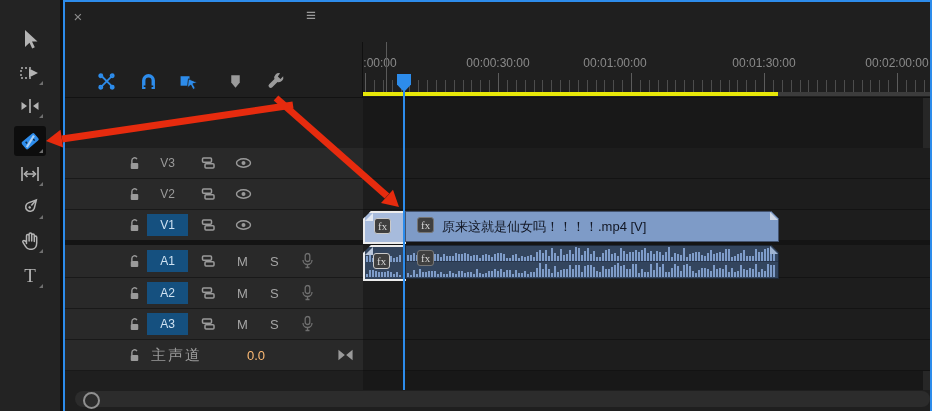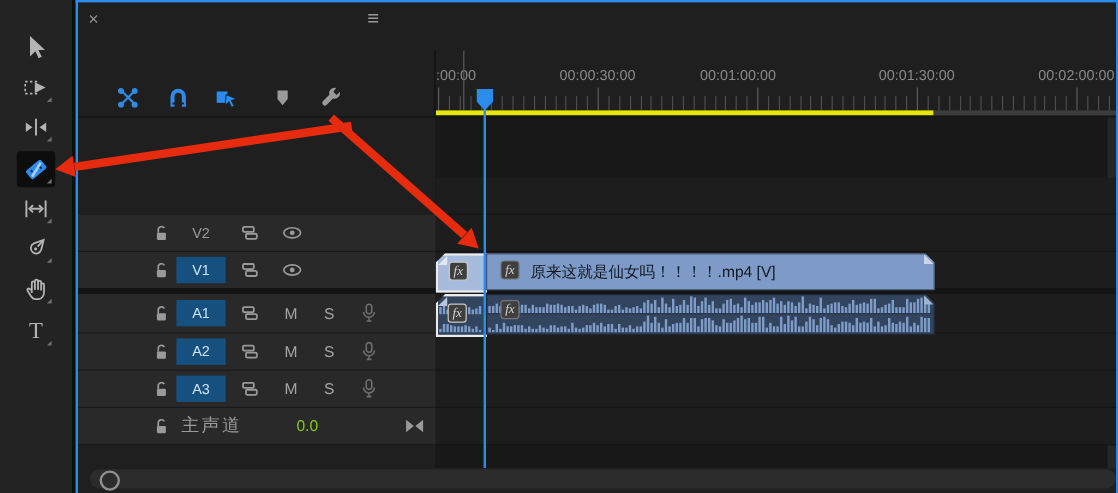--- a/index.html
+++ b/index.html
@@ -45,29 +45,29 @@
   #track-lanes{left:363px;top:98px;width:567px;height:292px;background:#181818;}
   .hrow{position:absolute;left:65px;width:298px;background:#292929;border-bottom:1px solid #191919;z-index:1;}
   .lrow{position:absolute;left:363px;width:567px;background:#1d1d1d;border-bottom:1px solid #131313;z-index:1;}
   #av-divider{left:65px;top:240px;width:865px;height:5px;background:#141414;z-index:2;}
   .hicon{position:absolute;top:50%;transform:translateY(-50%);display:flex;align-items:center;cursor:pointer;}
   .tname{position:absolute;left:82px;top:50%;transform:translateY(-50%);width:41px;height:22px;line-height:22px;
          text-align:center;font-size:12px;color:#9a9a9a;cursor:pointer;}
   .tname.target{background:#15507f;color:#cfe2f2;}
   .msbtn{position:absolute;top:50%;transform:translateY(-50%);font-size:13px;color:#a5a5a5;cursor:pointer;}
   #master-label{position:absolute;left:86px;top:50%;transform:translateY(-50%);font-size:15px;color:#9a9a9a;letter-spacing:2px;}
-  #master-value{position:absolute;left:182px;top:50%;transform:translateY(-50%);font-size:13px;color:#84cc16;cursor:pointer;}
+  #master-value{position:absolute;left:182px;top:50%;transform:translateY(-50%);font-size:13px;color:#fdba74;cursor:pointer;}
 
   
   .clip{position:absolute;z-index:3;cursor:pointer;}
   .fold{position:absolute;width:8px;height:8px;}
   .fold.tr{right:0;top:0;clip-path:polygon(0 0,0 100%,100% 100%);}
   .fold.tl{left:0;top:0;clip-path:polygon(100% 0,0 100%,100% 100%);}
   .fx{position:absolute;height:14px;line-height:14px;padding:0 3px;background:#3f3f3f;border:1px solid #767676;
-      border-radius:3px;font-family:"Liberation Serif",serif;font-style:italic;font-size:11px;color:#d4d4d4;z-index:2;}
+      border-radius:3px;font-family:"Liberation Serif",serif;font-size:11px;color:#d4d4d4;z-index:2;}
   #clip-video-main{left:405px;top:211px;width:372px;height:29px;background:#7e9bc7;border:1px solid #43536f;
       clip-path:polygon(0 0,calc(100% - 8px) 0,100% 8px,100% 100%,0 100%);overflow:hidden;}
   #clip-video-main .label{position:absolute;left:36px;top:6px;font-size:13px;color:#121724;white-space:nowrap;}
   #clip-video-frag{left:363px;top:211px;width:39px;height:29px;background:#a7bbdc;border:2px solid #ececec;
       clip-path:polygon(8px 0,100% 0,100% 100%,0 100%,0 8px);}
   #clip-audio-main{left:405px;top:245px;width:372px;height:32px;background:#33455e;border:1px solid #1d2838;
       clip-path:polygon(0 0,calc(100% - 8px) 0,100% 8px,100% 100%,0 100%);overflow:hidden;}
   #clip-audio-frag{left:363px;top:245px;width:39px;height:32px;background:#33455e;border:2px solid #ececec;
       clip-path:polygon(8px 0,100% 0,100% 100%,0 100%,0 8px);overflow:hidden;}
   .wave-lane{position:absolute;left:0;width:100%;height:15px;overflow:hidden;}
@@ -283,20 +283,43 @@
   <div class="abs" id="track-lanes"></div>
 
   <div class="lrow" style="top:148px;height:30px"></div>
   <div class="lrow" style="top:179px;height:30px"></div>
   <div class="lrow" style="top:210px;height:30px"></div>
   <div class="lrow" style="top:245px;height:32px"></div>
   <div class="lrow" style="top:278px;height:30px"></div>
   <div class="lrow" style="top:309px;height:30px"></div>
   <div class="lrow" style="top:340px;height:30px"></div>
 
+  <div class="hrow" style="top:148px;height:30px">
+    <span class="hicon" style="left:62px">
+      <svg width="15" height="16" viewBox="0 0 16 16">
+          <path d="M5.2 8 V5.4 a2.9 2.9 0 0 1 5.4-1.5" fill="none" stroke="#9a9a9a" stroke-width="1.5"></path>
+          <rect x="4" y="8" width="8" height="6.4" rx="1" fill="#9a9a9a"></rect>
+        </svg>
+      </span>
+    <span class="tname">V3</span>
+    <span class="hicon" style="left:135px">
+      <svg width="17" height="16" viewBox="0 0 17 16">
+          <g fill="none" stroke="#9a9a9a" stroke-width="1.5">
+            <rect x="2.5" y="3" width="9" height="4.2" rx="1"></rect>
+            <rect x="5" y="8.8" width="9" height="4.2" rx="1"></rect>
+          </g>
+        </svg>
+      </span>
+    <span class="hicon" style="left:170px">
+      <svg width="17" height="14" viewBox="0 0 17 14">
+          <ellipse cx="8.5" cy="7" rx="7" ry="4.2" fill="none" stroke="#9a9a9a" stroke-width="1.4"></ellipse>
+          <circle cx="8.5" cy="7" r="2" fill="#9a9a9a"></circle>
+        </svg>
+      </span>
+  </div>
   <div class="hrow" style="top:179px;height:30px">
     <span class="hicon" style="left:62px">
       <svg width="15" height="16" viewBox="0 0 16 16">
           <path d="M5.2 8 V5.4 a2.9 2.9 0 0 1 5.4-1.5" fill="none" stroke="#9a9a9a" stroke-width="1.5"></path>
           <rect x="4" y="8" width="8" height="6.4" rx="1" fill="#9a9a9a"></rect>
         </svg>
       </span>
     <span class="tname">V2</span>
     <span class="hicon" style="left:135px">
       <svg width="17" height="16" viewBox="0 0 17 16">

